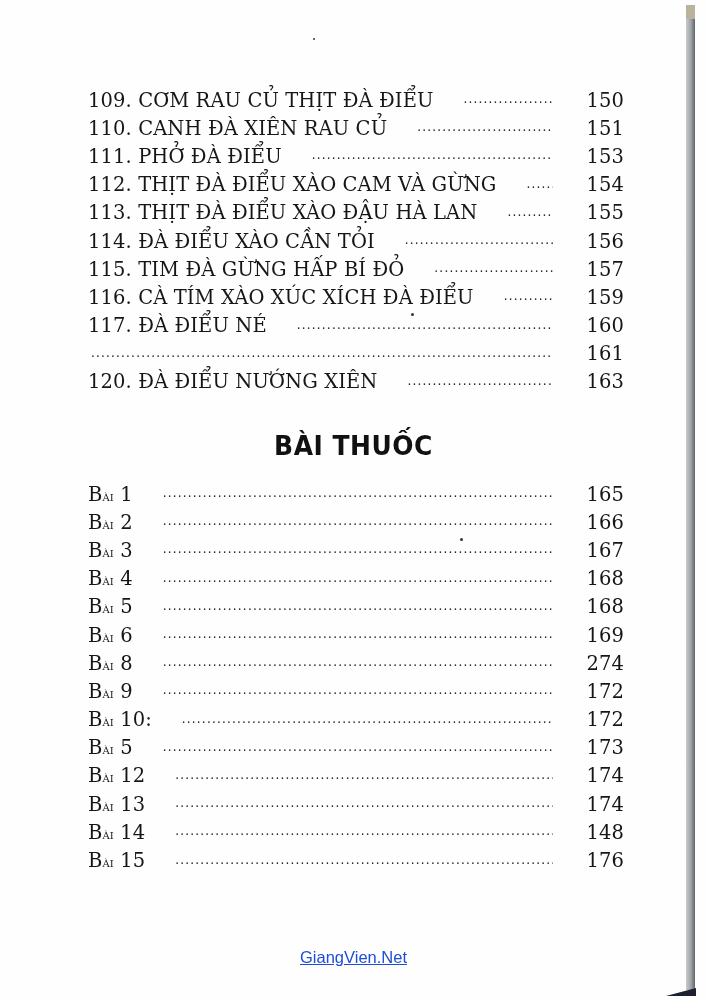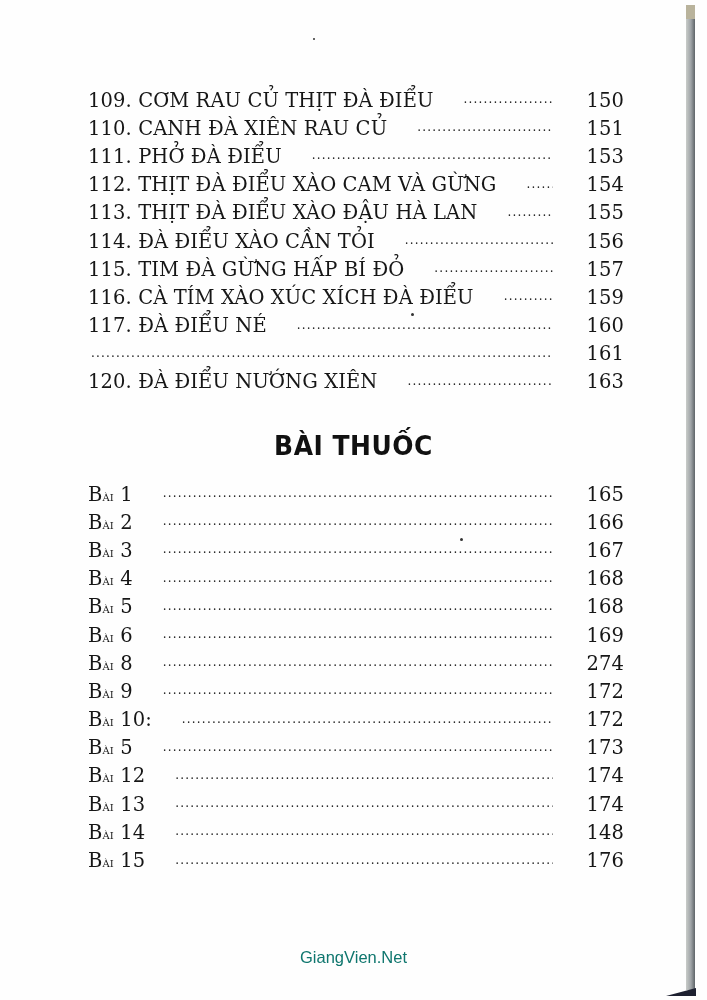--- a/index.html
+++ b/index.html
@@ -108,21 +108,22 @@
       transform: scaleY(1.05);
     }
     .watermark {
       position: absolute;
       left: 0;
       width: 707px;
       top: 948px;
       text-align: center;
       font-family: "Liberation Sans", "DejaVu Sans", sans-serif;
       font-size: 16.5px;
-      color: #0f766e;
+      color: #1d4ed8;
+      text-decoration: underline;
     }
     .speck {
       position: absolute;
       width: 3px; height: 3px;
       border-radius: 50%;
       background: #333;
     }
   </style>
 </head>
 <body>

